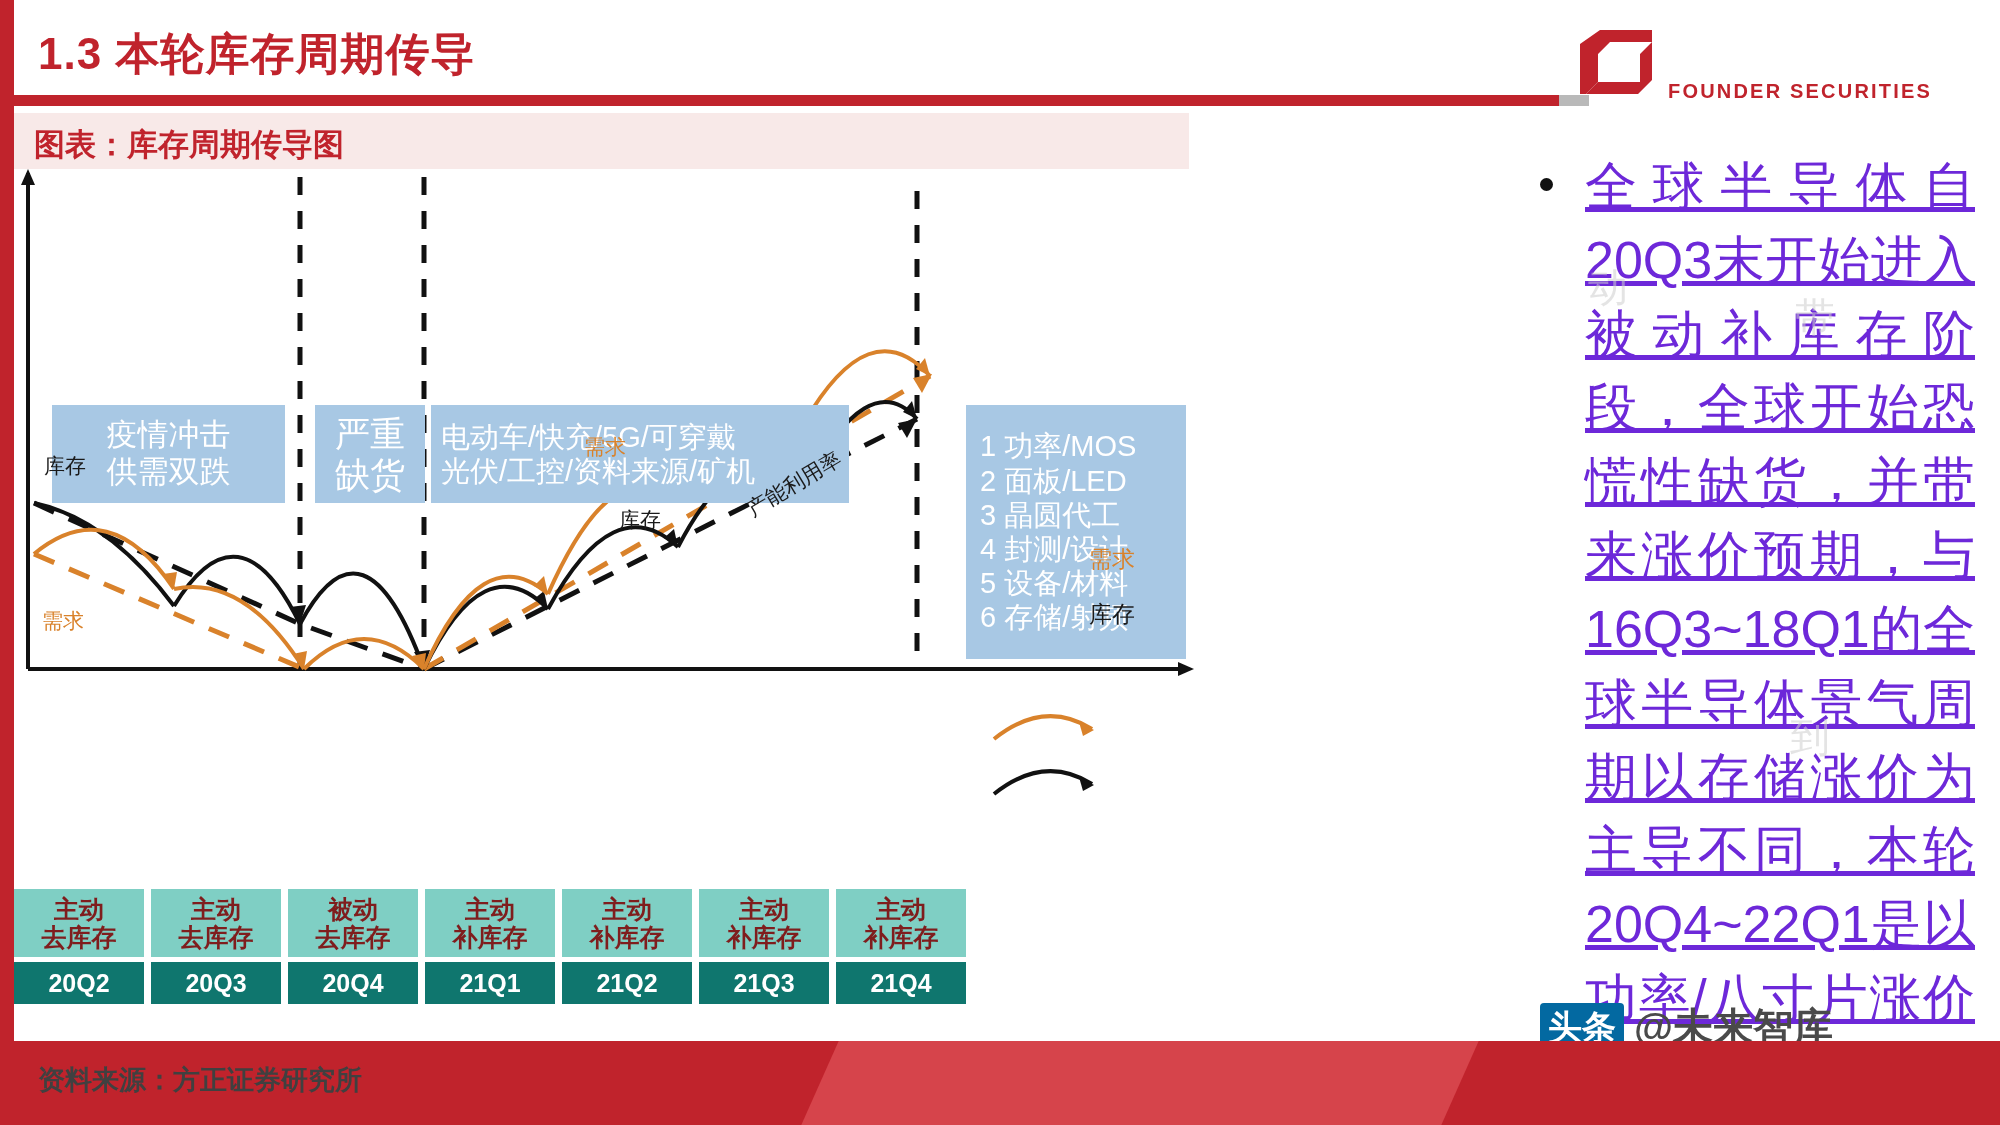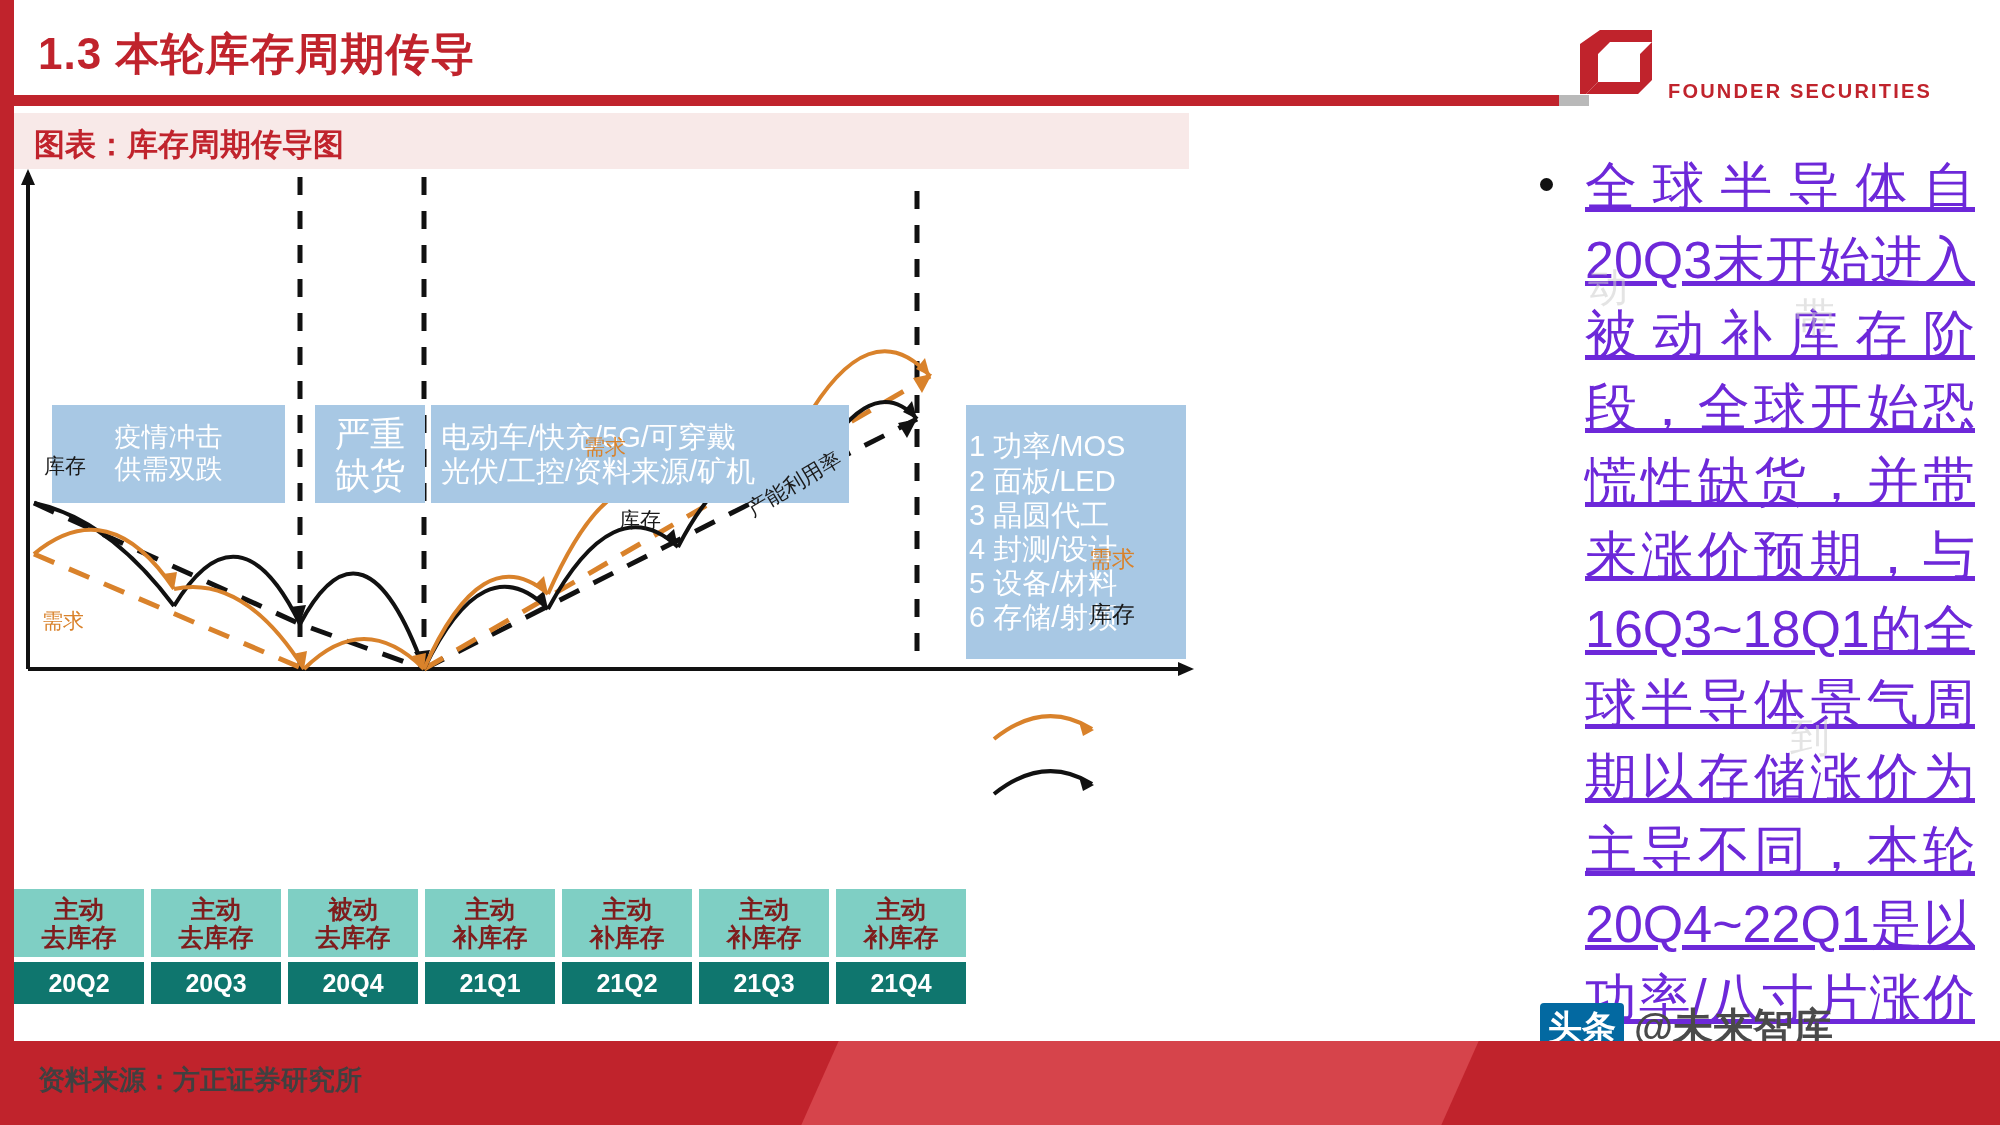--- a/index.html
+++ b/index.html
@@ -19,24 +19,24 @@
 
   
   #figure-caption-band{position:absolute;left:14px;top:113px;width:1175px;height:56px;background:#f8e9e8;}
   #figure-caption{position:absolute;left:34px;top:124px;font-size:31px;font-weight:bold;color:#c0232c;white-space:nowrap;}
 
   
   #chart{position:absolute;left:14px;top:169px;width:1180px;height:660px;}
   #chart-svg{position:absolute;left:0;top:0;}
 
   .phase-box{position:absolute;background:#a8c8e4;color:#ffffff;display:flex;flex-direction:column;justify-content:center;align-items:center;line-height:1.18;font-weight:normal;}
-  #phase-box-0{left:38px;top:236px;width:233px;height:98px;font-size:27px;}
+  #phase-box-0{left:38px;top:236px;width:233px;height:98px;font-size:31px;}
   #phase-box-1{left:301px;top:236px;width:110px;height:98px;font-size:35px;}
   #phase-box-2{left:417px;top:236px;width:418px;height:98px;font-size:29px;align-items:flex-start;padding-left:10px;box-sizing:border-box;}
-  #sector-box{left:952px;top:236px;width:220px;height:254px;font-size:29px;align-items:flex-start;padding-left:3px;box-sizing:border-box;justify-content:center;}
+  #sector-box{left:952px;top:236px;width:220px;height:254px;font-size:29px;align-items:flex-start;padding-left:14px;box-sizing:border-box;justify-content:center;}
   .phase-line{white-space:nowrap;}
 
   .curve-label{position:absolute;font-size:21px;white-space:nowrap;}
   .lbl-black{color:#1a1a1a;}
   .lbl-orange{color:#d9822b;}
 
   
   #stage-row{position:absolute;left:14px;top:889px;height:68px;}
   #quarter-row{position:absolute;left:14px;top:962px;height:42px;}
   .stage-cell{position:absolute;background:#7fcfc4;color:#7f1d1d;font-size:25px;font-weight:bold;display:flex;flex-direction:column;justify-content:center;align-items:center;line-height:1.12;}

